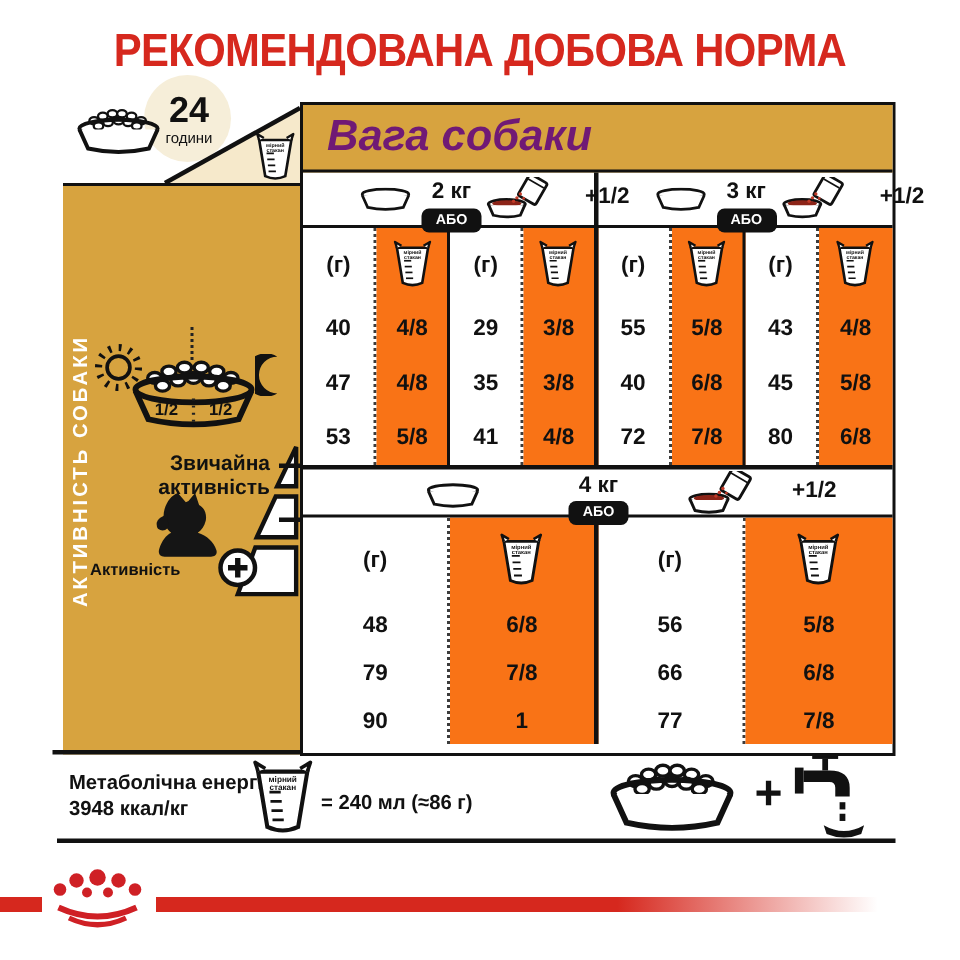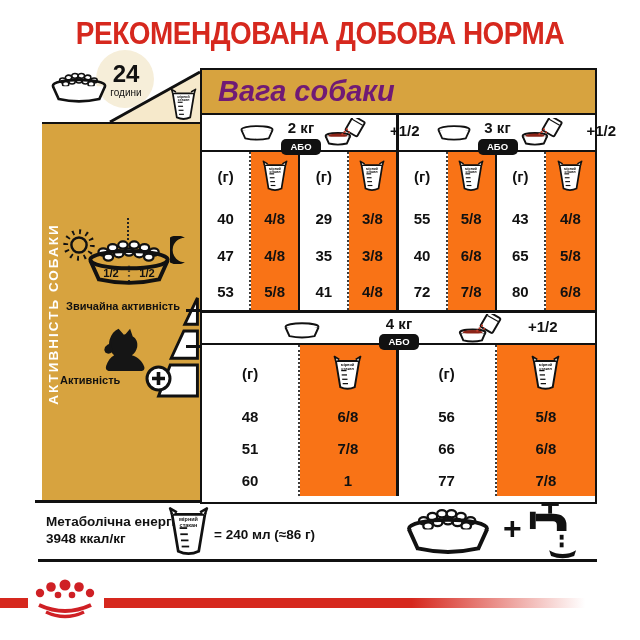--- a/index.html
+++ b/index.html
@@ -32,21 +32,21 @@
   .v-label {
     position:absolute; left:4px; top:50%; transform:translateY(-50%) rotate(180deg);
     writing-mode:vertical-rl; color:#fff; font-weight:bold; font-size:13.5px;
     letter-spacing:2px; white-space:nowrap;
   }
   .sb-sun { position:absolute; left:18px; top:102px; width:38px; height:38px; }
   .sb-bowlhalf { position:absolute; left:44px; top:112px; width:86px; height:56px; }
   .sb-moon { position:absolute; left:128px; top:112px; width:21px; height:28px; }
   .sb-dots { position:absolute; left:85px; top:94px; height:22px; border-left:2.5px dotted #222; }
   .sb-normal { position:absolute; left:12px; top:176px; width:126px; text-align:right;
-    font-size:11px; font-weight:bold; }
+    font-size:14px; font-weight:bold; }
   .sb-steps { position:absolute; left:114px; top:172px; width:44px; height:102px; }
   .sb-dog { position:absolute; left:52px; top:202px; width:58px; height:46px; }
   .sb-active { position:absolute; left:18px; top:250px; width:84px; text-align:left;
     font-size:11px; font-weight:bold; }
   .sb-plus { position:absolute; left:102px; top:240px; width:29px; height:29px; }
   .sidebar-bottom-line { position:absolute; left:35px; top:500px; width:167px; height:3px; background:#111; }
   .connector { position:absolute; width:16px; height:2.5px; background:#111; }
   .conn1 { left:186px; top:309px; } .conn2 { left:186px; top:345px; }
   
   .rc-table {
@@ -306,21 +306,21 @@
               <use href="#cup"></use>
             </svg>
           </div>
         <div class="v">5/8</div>
         <div class="v">6/8</div>
         <div class="v">7/8</div>
       </div>
       <div class="col bdot">
         <div class="ch">(г)</div>
         <div class="v">43</div>
-        <div class="v">65</div>
+        <div class="v">45</div>
         <div class="v">80</div>
       </div>
       <div class="col cream">
         <div class="ch">
             <svg class="cupicon" viewBox="0 0 60 74">
               <use href="#cup"></use>
             </svg>
           </div>
         <div class="v">4/8</div>
         <div class="v">5/8</div>
@@ -337,22 +337,22 @@
       <svg class="wpouch" viewBox="0 0 110 80">
           <use href="#pouch"></use>
         </svg>
       <div class="whalf">+1/2</div>
     </div>
 
     <div class="grid grid2">
       <div class="col bdot">
         <div class="ch">(г)</div>
         <div class="v">48</div>
-        <div class="v">51</div>
-        <div class="v">60</div>
+        <div class="v">79</div>
+        <div class="v">90</div>
       </div>
       <div class="col cream bthick">
         <div class="ch">
             <svg class="cupicon" viewBox="0 0 60 74">
               <use href="#cup"></use>
             </svg>
           </div>
         <div class="v">6/8</div>
         <div class="v">7/8</div>
         <div class="v">1</div>

